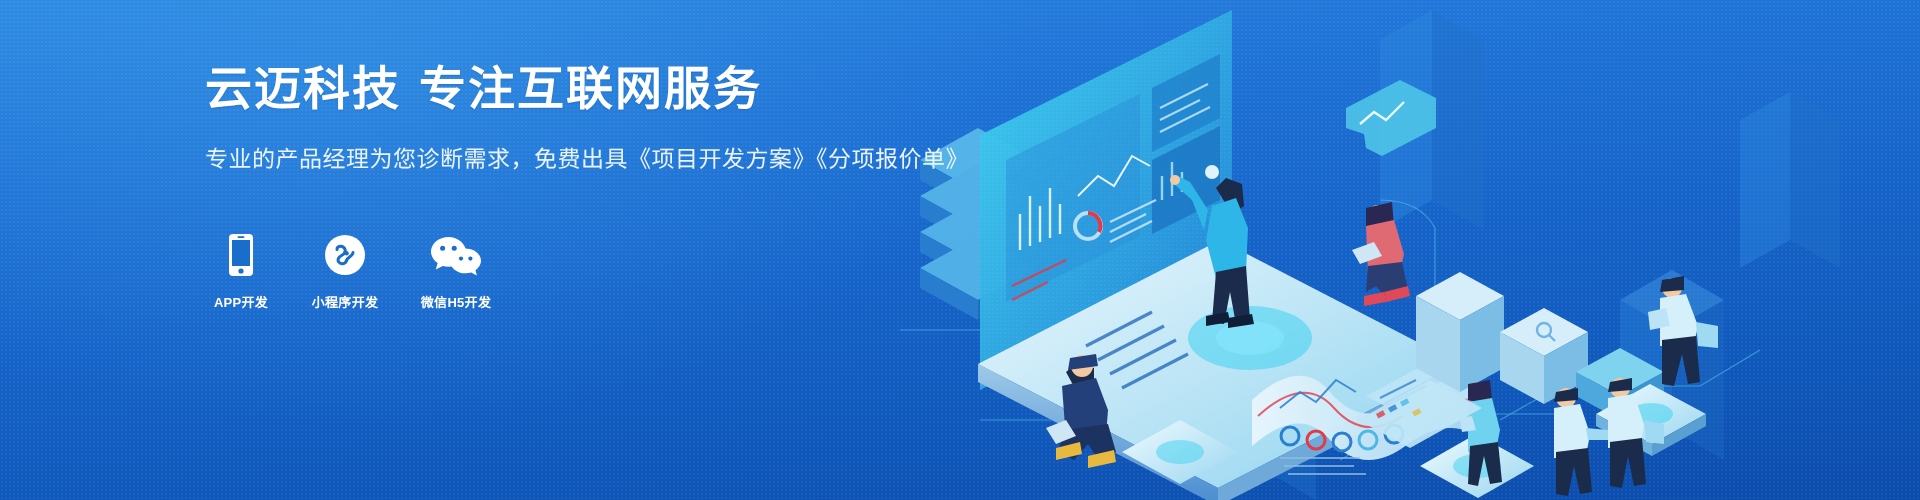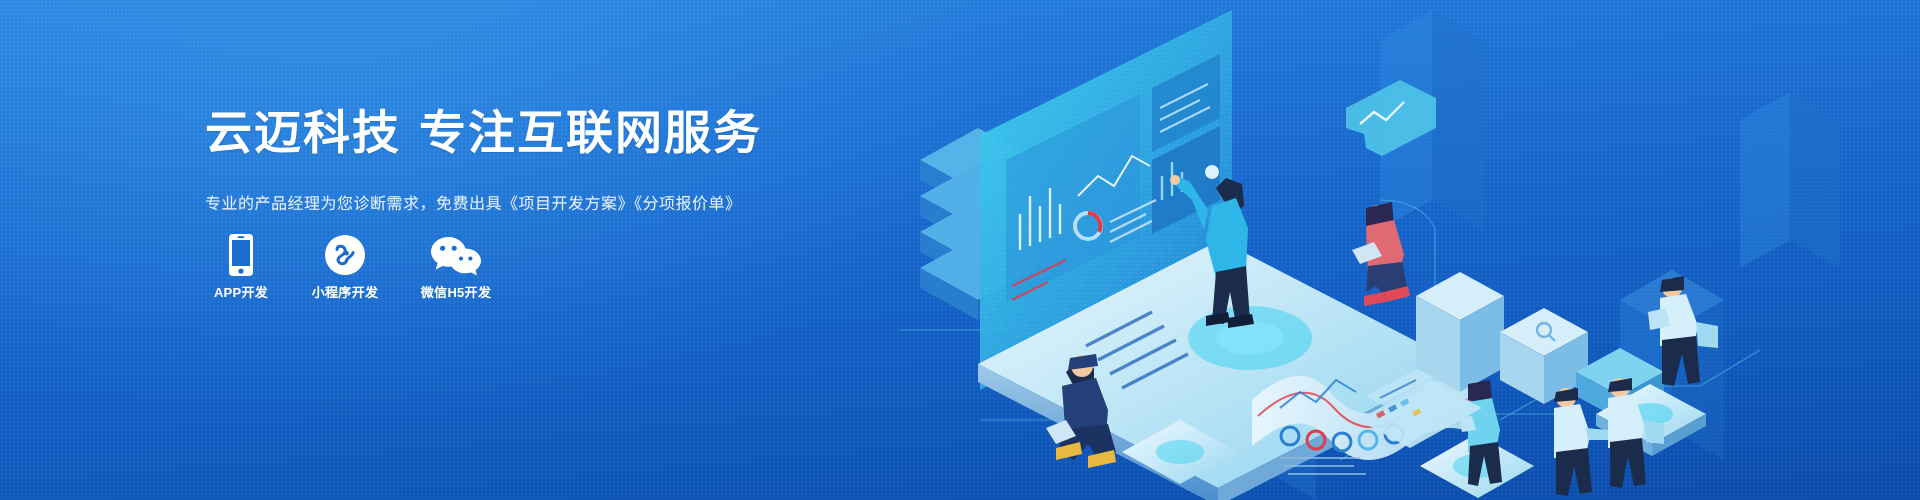--- a/index.html
+++ b/index.html
@@ -28,36 +28,35 @@
     pointer-events:none;
   }
 
   
   .content {
     position:absolute;
     left:205px;
     top:62px;
     width:700px;
     z-index:6;
-    margin-top:44px;
   }
   .headline {
     font-size:47px;
     line-height:1.15;
     font-weight:bold;
     color:#ffffff;
     letter-spacing:2px;
     white-space:nowrap;
     text-shadow:0 1px 2px rgba(0,40,100,0.18);
   }
   .headline .gap { display:inline-block; width:18px; }
 
   .subline-wrap { margin-top:26px; }
   .subline {
-    font-size:16px;
+    font-size:23px;
     line-height:35px;
     color:#eaf3ff;
     letter-spacing:0.5px;
     white-space:nowrap;
   }
 
   
   .services {
     position:absolute;
     left:205px;
@@ -75,21 +74,21 @@
     cursor:pointer;
   }
   .service .ico {
     height:46px;
     display:flex;
     align-items:center;
     justify-content:center;
   }
   .service .ico svg { display:block; }
   .service .lbl {
-    margin-top:4px;
+    margin-top:14px;
     font-size:13px;
     color:#ffffff;
     white-space:nowrap;
     font-weight:bold;
     letter-spacing:0.3px;
   }
   .service:nth-child(2) { width:80px; }
   .service:nth-child(3) { width:86px; }
   .service:nth-child(4) { width:72px; }
   .service:nth-child(5) { width:96px; }

